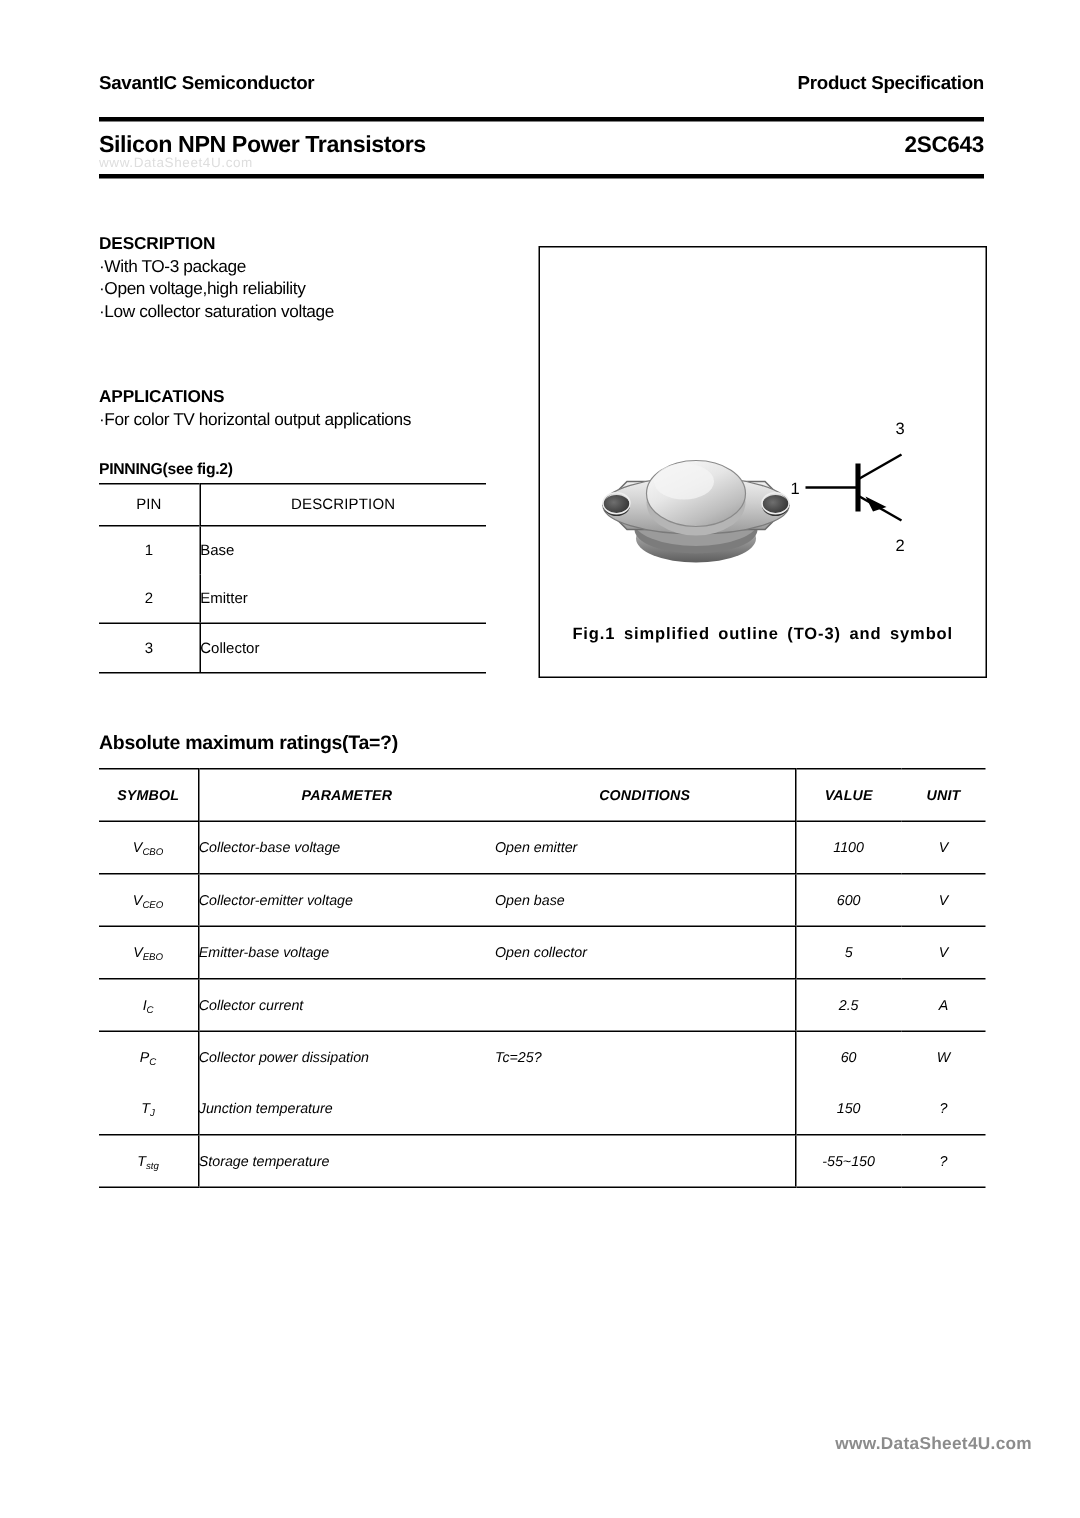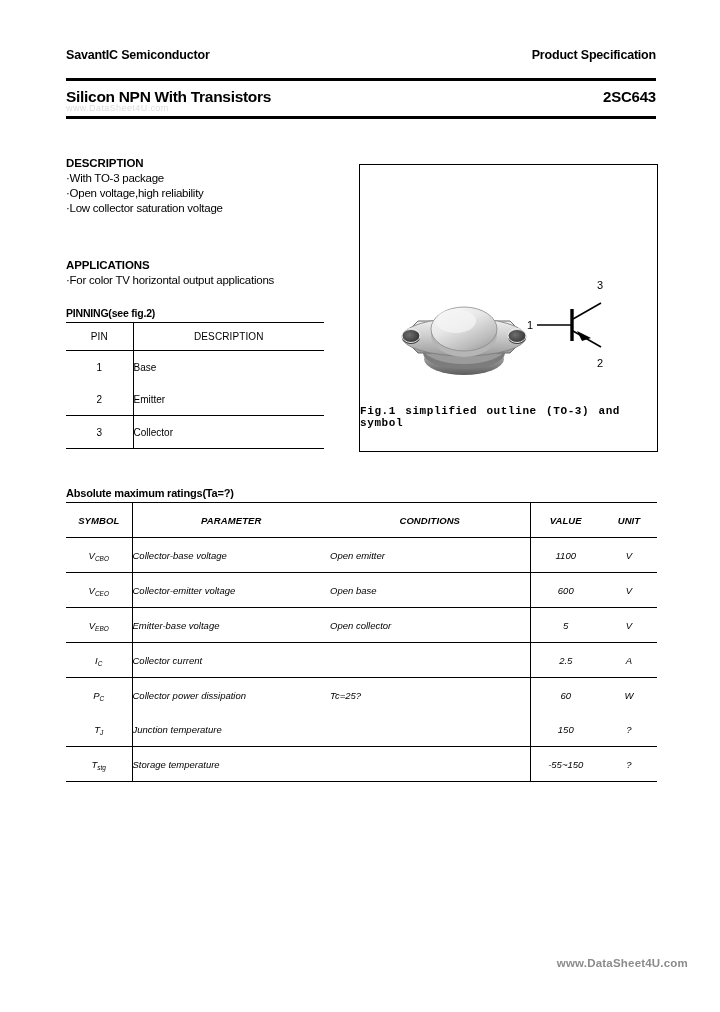--- a/index.html
+++ b/index.html
@@ -153,47 +153,46 @@
     left: 359px; top: 164px;
     width: 297px;
     height: 286px;
     border: 1.3px solid #000;
     background: #fff;
   }
   #figure-caption {
     position: absolute;
     left: 0; right: 0;
     bottom: 22px;
-    text-align: left;
+    text-align: center;
     font-size: 11px;
     font-weight: bold;
     letter-spacing: 0.6px;
     word-spacing: 2px;
-    font-family: Liberation Mono, monospace;
   }
   .to3 {
     position: absolute;
     left: 24px; top: 120px;
   }
   .sym {
     position: absolute;
     left: 165px; top: 110px;
   }
 
   
   #ratings-block {
     position: absolute;
     left: 66px; top: 487px;
     width: 591px;
   }
   .rat-label {
-    font-size: 11px;
+    font-size: 13px;
     font-weight: bold;
     letter-spacing: -0.2px;
-    margin-bottom: 3px;
+    margin-bottom: 10px;
   }
   table.rat {
     border-collapse: collapse;
     width: 591px;
     table-layout: fixed;
   }
   table.rat td {
     font-size: 9.5px;
     padding: 0;
     vertical-align: middle;
@@ -243,21 +242,21 @@
 <body>
 
 <div class="page">
 
   <div class="hdr-row">
     <span class="hdr-company">SavantIC Semiconductor</span>
     <span class="hdr-spec">Product Specification</span>
   </div>
   <div class="rule-top"></div>
   <div class="title-row">
-    <span class="title-main">Silicon NPN With Transistors</span>
+    <span class="title-main">Silicon NPN Power Transistors</span>
     <span class="title-part">2SC643</span>
   </div>
   <div class="wm-header">www.DataSheet4U.com</div>
   <div class="rule-bot"></div>
 
   <div id="desc-block">
     <div class="sec-title">DESCRIPTION</div>
     <div class="bullet-line">
       <span>·With TO-3 package</span>
     </div>

